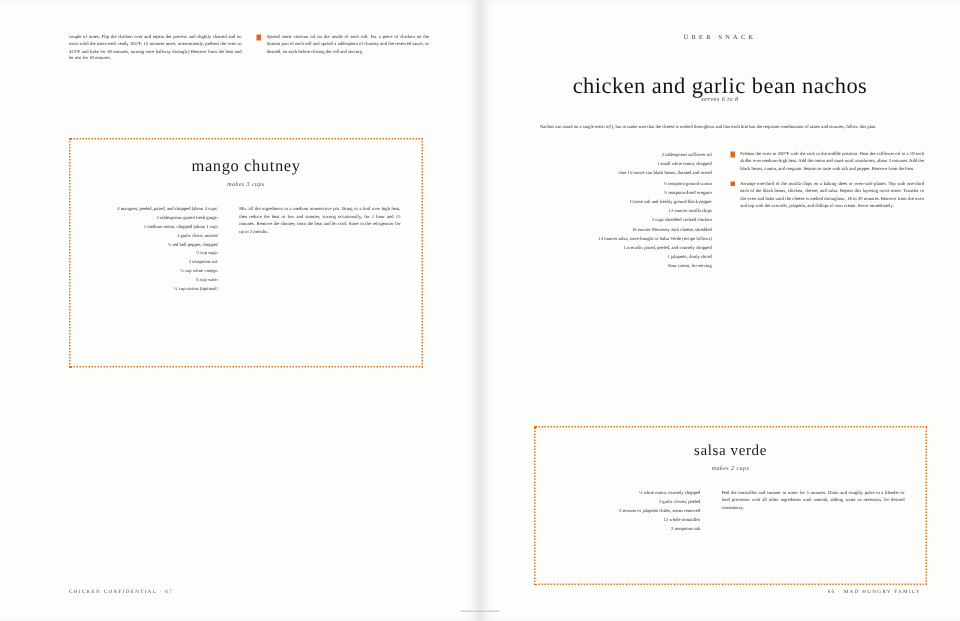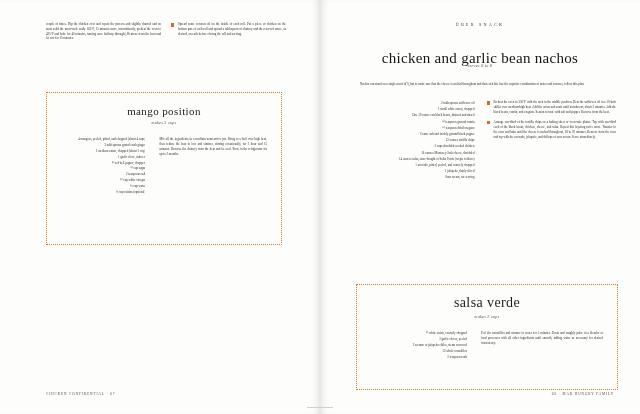--- a/index.html
+++ b/index.html
@@ -190,21 +190,21 @@
     <div class="cont-wrap">
       <div class="cont-col body-col">couple of times. Flip the chicken over and repeat the process and slightly charred and on most solid the meat-ered: ready 165°F, 15 minutes more, intermittently, preheat the oven to 425°F and bake for 40 minutes, turning once halfway through.) Remove from the heat and let rest for 10 minutes.</div>
       <div class="cont-col two body-col">
         <span class="sq-marker"></span>
         <span>Spread some coconut oil on the inside of each roll. Put a piece of chicken on the bottom part of each roll and spread a tablespoon of chutney and the reserved sauce, as desired, on each before closing the roll and serving.</span>
       </div>
     </div>
 
     <div class="frame" style="left:46px; top:92px; width:236px; height:153px;">
       <div class="inner">
-        <h2 class="recipe-title">mango position</h2>
+        <h2 class="recipe-title">mango chutney</h2>
         <div class="recipe-sub">makes 3 cups</div>
         <div class="two-col">
           <div class="ing-col">
             <div>4 mangoes, peeled, pitted, and chopped (about 4 cups)</div>
             <div>3 tablespoons grated fresh ginger</div>
             <div>1 medium onion, chopped (about 1 cup)</div>
             <div>1 garlic clove, minced</div>
             <div>½ red bell pepper, chopped</div>
             <div>½ cup sugar</div>
             <div>2 teaspoons salt</div>
@@ -248,21 +248,21 @@
         <div>Preheat the oven to 350°F with the rack in the middle position. Heat the safflower oil in a 10-inch skillet over medium-high heat. Add the onion and sauté until translucent, about 3 minutes. Add the black beans, cumin, and oregano. Season to taste with salt and pepper. Remove from the heat.</div>
         <div style="position:relative; margin-top:5px;">
           <span class="sq-marker" style="left:-7px;"></span>
           <span>Arrange one-third of the tortilla chips on a baking sheet or oven-safe platter. Top with one-third each of the black beans, chicken, cheese, and salsa. Repeat this layering twice more. Transfer to the oven and bake until the cheese is melted throughout, 18 to 20 minutes. Remove from the oven and top with the avocado, jalapeño, and dollops of sour cream. Serve immediately.</span>
         </div>
       </div>
     </div>
 
     <div class="frame" style="left:36px; top:284px; width:262px; height:106px;">
       <div class="inner" style="padding:10px 14px;">
-        <h2 class="recipe-title" style="font-size:14px;">salsa verde</h2>
+        <h2 class="recipe-title" style="font-size:10px;">salsa verde</h2>
         <div class="recipe-sub">makes 2 cups</div>
         <div class="two-col">
           <div class="ing-col">
             <div>½ white onion, coarsely chopped</div>
             <div>2 garlic cloves, peeled</div>
             <div style="white-space:normal;">2 serrano or jalapeño chiles, stems removed</div>
             <div>12 whole tomatillos</div>
             <div>2 teaspoons salt</div>
           </div>
           <div class="meth-col">Peel the tomatillos and simmer in water for 5 minutes. Drain and roughly pulse in a blender or food processor with all other ingredients until smooth, adding water as necessary for desired consistency.</div>

